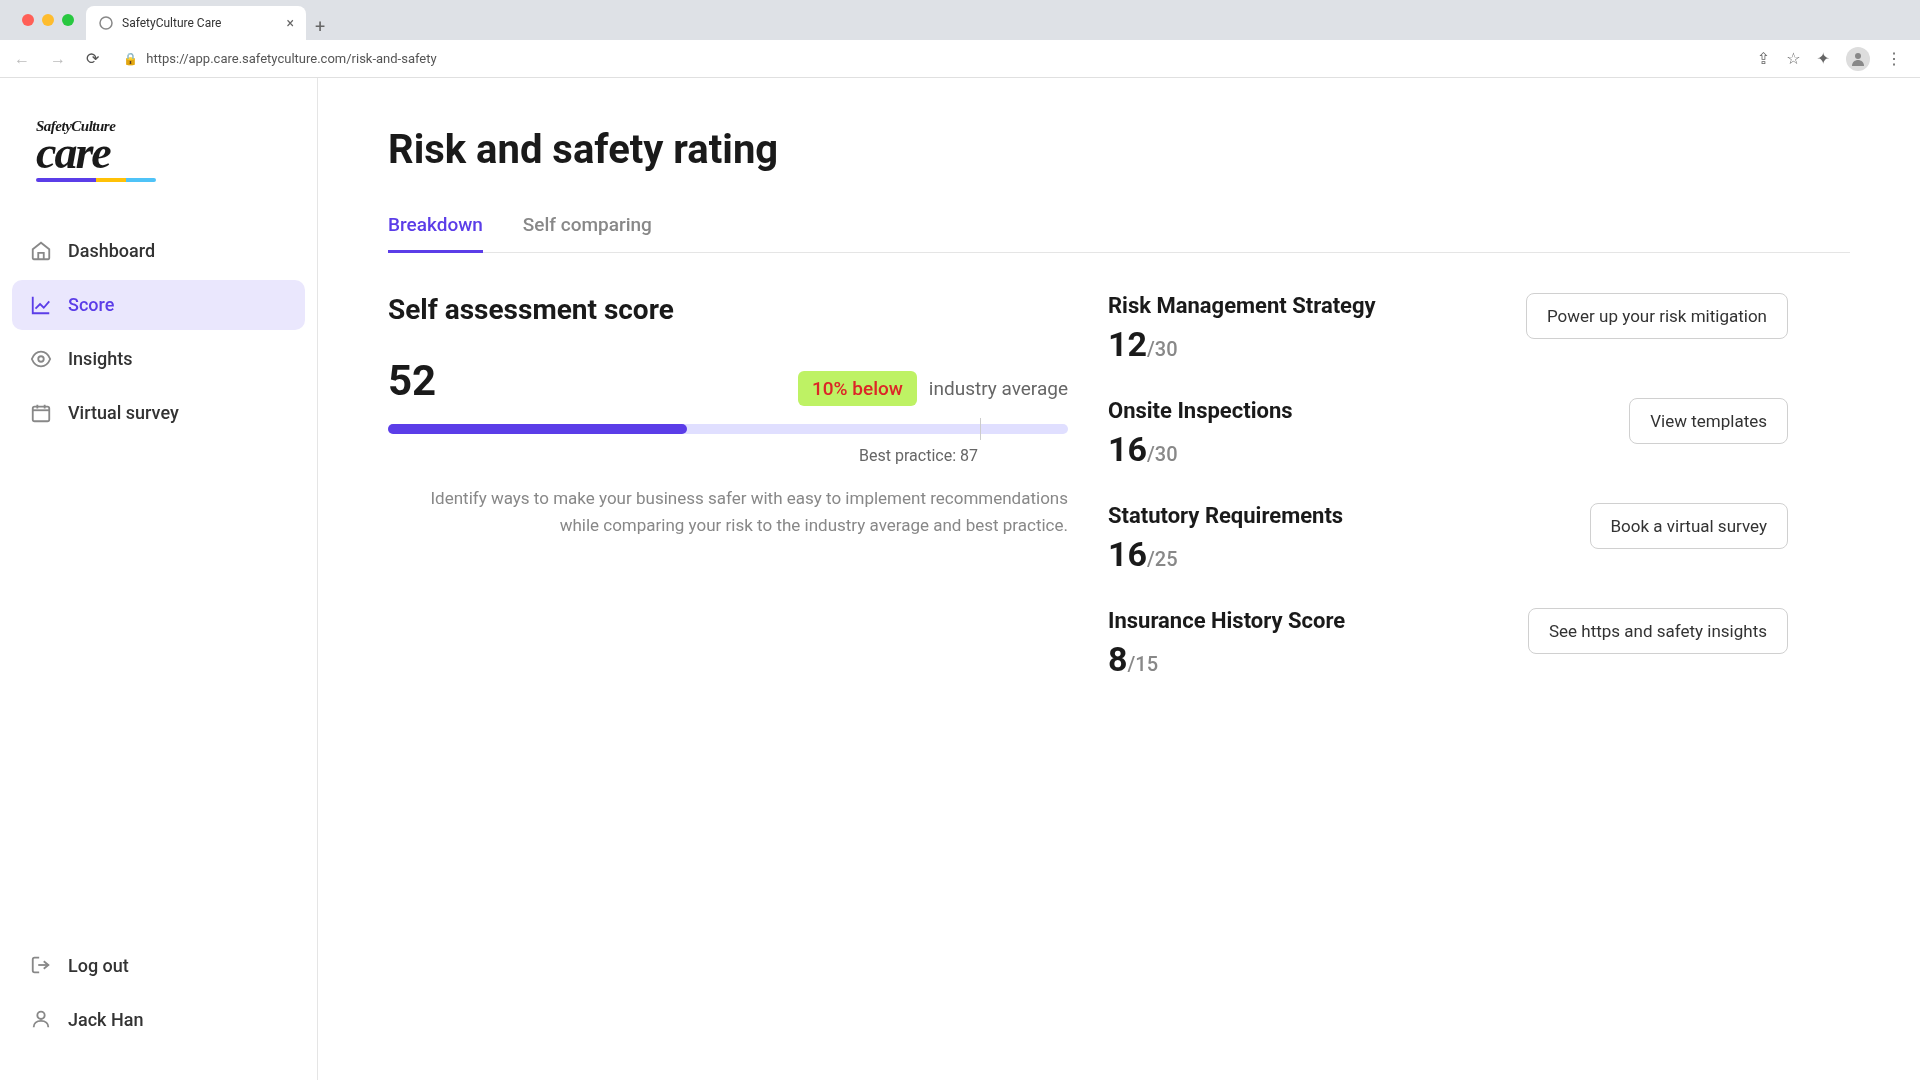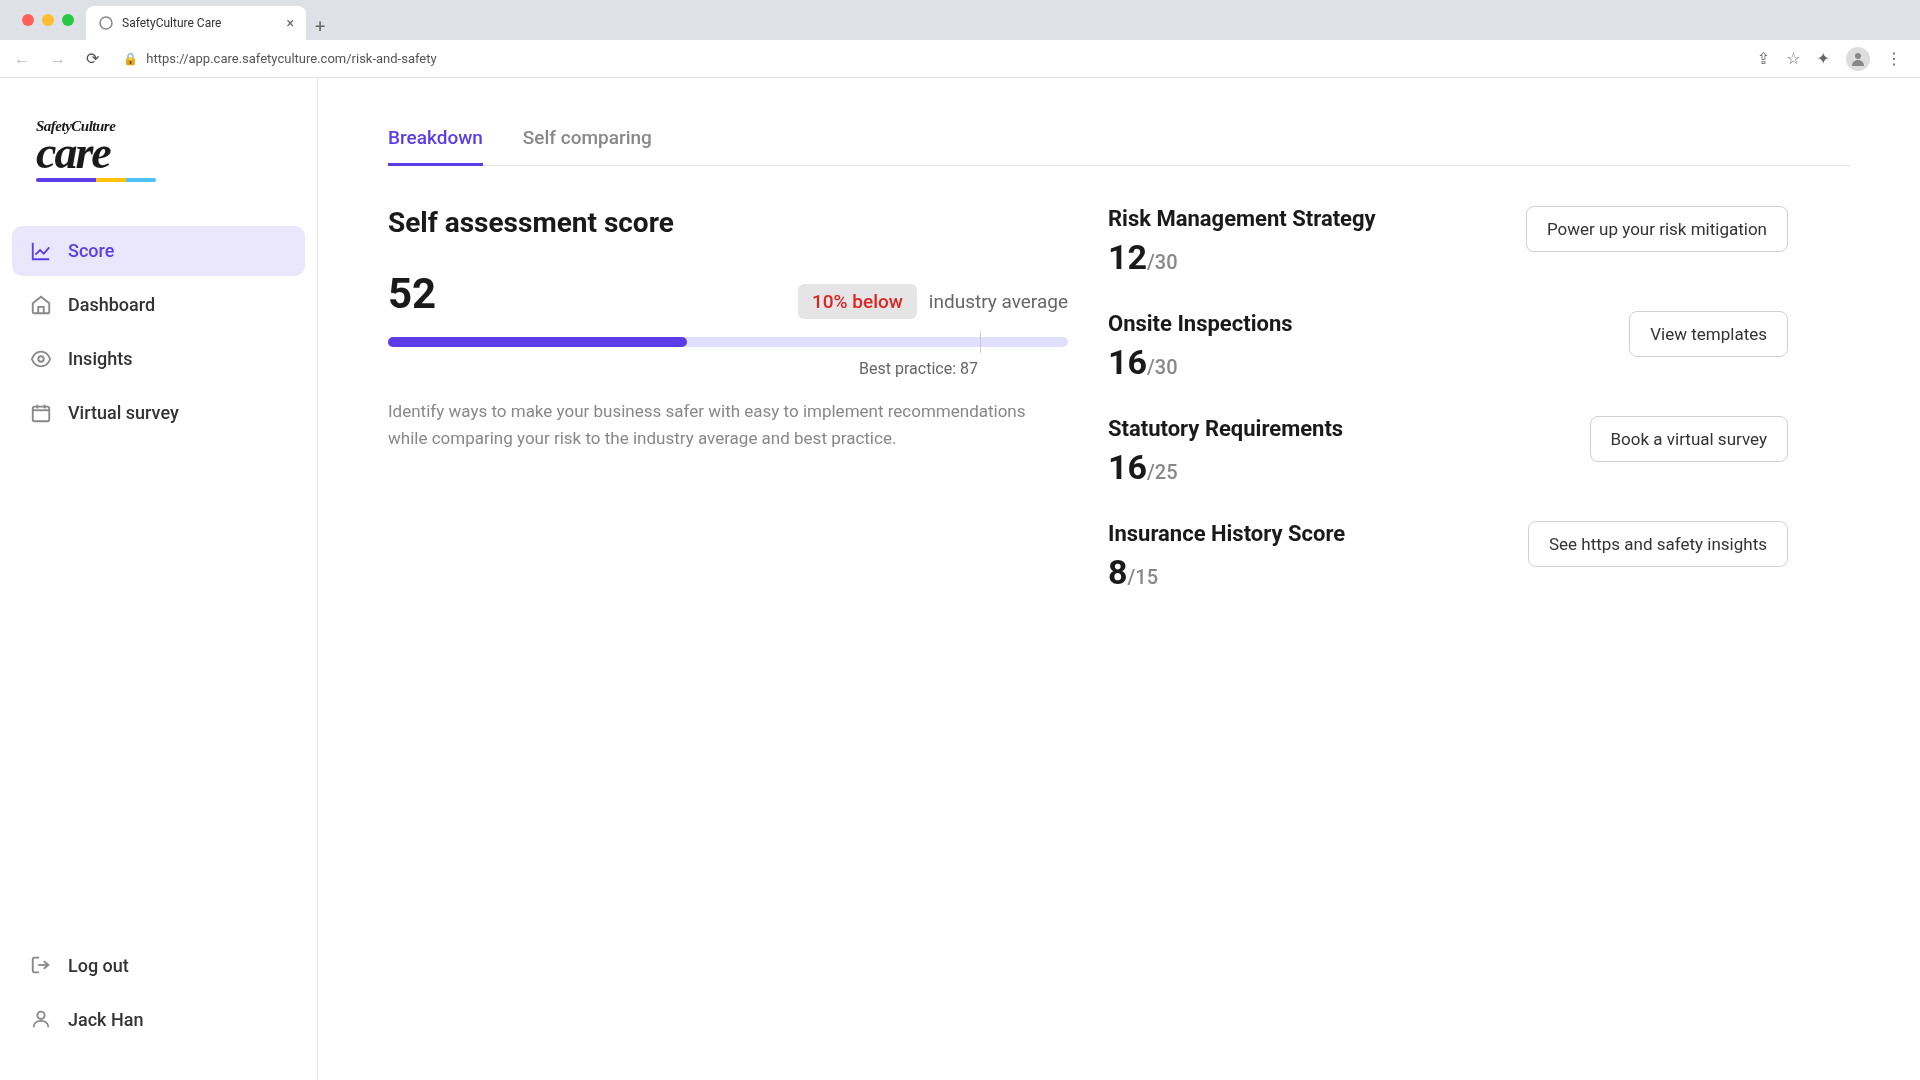--- a/index.html
+++ b/index.html
@@ -46,26 +46,26 @@
     .tabs { display: flex; gap: 40px; border-bottom: 1px solid #e5e5e5; margin-bottom: 40px; }
     .tab-link { font-size: 19px; font-weight: 500; color: #888; padding-bottom: 14px; cursor: pointer; border-bottom: 3px solid transparent; margin-bottom: -1px; }
     .tab-link.active { color: #5b3de8; border-bottom-color: #5b3de8; }
     
     .content-row { display: flex; gap: 40px; }
     .score-section { flex: 1; max-width: 680px; }
     .section-title { font-size: 28px; font-weight: 700; color: #1a1a1a; margin-bottom: 30px; }
     .score-header { display: flex; align-items: baseline; justify-content: space-between; margin-bottom: 18px; }
     .score-value { font-size: 42px; font-weight: 700; color: #1a1a1a; }
     .score-compare { display: flex; align-items: center; gap: 12px; font-size: 19px; color: #666; }
-    .badge-below { background: #e5e5e5; color: #dc2626; padding: 6px 14px; border-radius: 6px; font-weight: 500; }
+    .badge-below { background: #bef264; color: #dc2626; padding: 6px 14px; border-radius: 6px; font-weight: 500; }
     .progress-bar { position: relative; height: 10px; background: #e0dfff; border-radius: 5px; margin-bottom: 12px; }
     .progress-fill { height: 100%; background: #5b3de8; border-radius: 5px; }
     .progress-marker { position: absolute; top: -6px; bottom: -6px; width: 1px; background: #ccc; }
     .best-practice { text-align: right; font-size: 16px; color: #666; margin-bottom: 20px; padding-right: 90px; }
-    .description { font-size: 17px; color: #888; line-height: 1.6; }
+    .description { font-size: 17px; color: #888; line-height: 1.6; text-align: right; }
     
     .categories { flex: 1; max-width: 680px; }
     .category { display: flex; justify-content: space-between; align-items: flex-start; margin-bottom: 34px; }
     .category-info { }
     .category-title { font-size: 22px; font-weight: 700; color: #1a1a1a; margin-bottom: 6px; }
     .category-score { font-size: 34px; font-weight: 700; color: #1a1a1a; }
     .category-total { font-size: 20px; color: #888; font-weight: 500; }
     .category-btn { background: #fff; border: 1px solid #d0d0d0; border-radius: 8px; padding: 12px 20px; font-size: 17px; font-weight: 400; color: #333; cursor: pointer; white-space: nowrap; }
     
     svg { display: block; }
@@ -115,41 +115,41 @@
 </div>
 
 <div class="app">
   <aside class="sidebar">
     <div class="logo">
       <div class="logo-text">SafetyCulture</div>
       <div class="logo-sub">care</div>
       <div class="logo-underline"></div>
     </div>
     <nav class="nav">
+      <div class="nav-item">
+        <span class="icon">
+          <svg width="22" height="22" viewBox="0 0 24 24" fill="none" stroke="#888" stroke-width="2">
+              <path d="M3 10 L12 3 L21 10 V20 A1 1 0 0 1 20 21 H4 A1 1 0 0 1 3 20 Z"></path>
+              <path d="M9 21 V14 H15 V21"></path>
+            </svg>
+        </span>
+        <span>Dashboard</span>
+      </div>
       <div class="nav-item active">
         <span class="icon">
           <svg width="22" height="22" viewBox="0 0 24 24" fill="none" stroke="#5b3de8" stroke-width="2">
               <path d="M3 3 V21 H21"></path>
               <path d="M6 16 L11 11 L15 15 L21 8"></path>
             </svg>
         </span>
         <span>Score</span>
       </div>
       <div class="nav-item">
         <span class="icon">
           <svg width="22" height="22" viewBox="0 0 24 24" fill="none" stroke="#888" stroke-width="2">
-              <path d="M3 10 L12 3 L21 10 V20 A1 1 0 0 1 20 21 H4 A1 1 0 0 1 3 20 Z"></path>
-              <path d="M9 21 V14 H15 V21"></path>
-            </svg>
-        </span>
-        <span>Dashboard</span>
-      </div>
-      <div class="nav-item">
-        <span class="icon">
-          <svg width="22" height="22" viewBox="0 0 24 24" fill="none" stroke="#888" stroke-width="2">
               <path d="M2 12 C4 7 8 4 12 4 C16 4 20 7 22 12 C20 17 16 20 12 20 C8 20 4 17 2 12 Z"></path>
               <circle cx="12" cy="12" r="3"></circle>
             </svg>
         </span>
         <span>Insights</span>
       </div>
       <div class="nav-item">
         <span class="icon">
           <svg width="22" height="22" viewBox="0 0 24 24" fill="none" stroke="#888" stroke-width="2">
               <rect x="3" y="5" width="18" height="16" rx="2"></rect>
@@ -177,20 +177,21 @@
               <circle cx="12" cy="8" r="4"></circle>
               <path d="M4 21 C4 17 7 14 12 14 C17 14 20 17 20 21"></path>
             </svg>
         </span>
         <span>Jack Han</span>
       </div>
     </div>
   </aside>
 
   <main class="main">
+    <h1 class="page-title">Risk and safety rating</h1>
     <div class="tabs">
       <div class="tab-link active">Breakdown</div>
       <div class="tab-link">Self comparing</div>
     </div>
 
     <div class="content-row">
       <div class="score-section">
         <h2 class="section-title">Self assessment score</h2>
         <div class="score-header">
           <div class="score-value">52</div>

